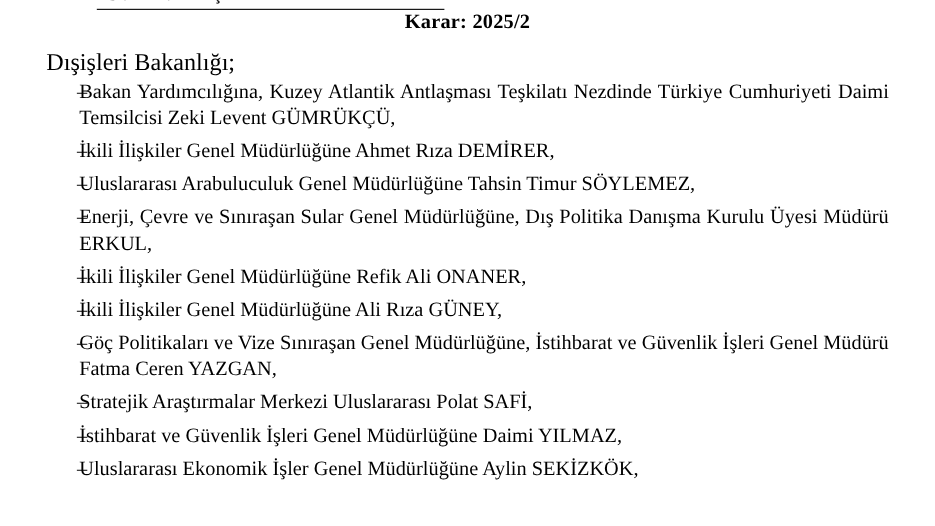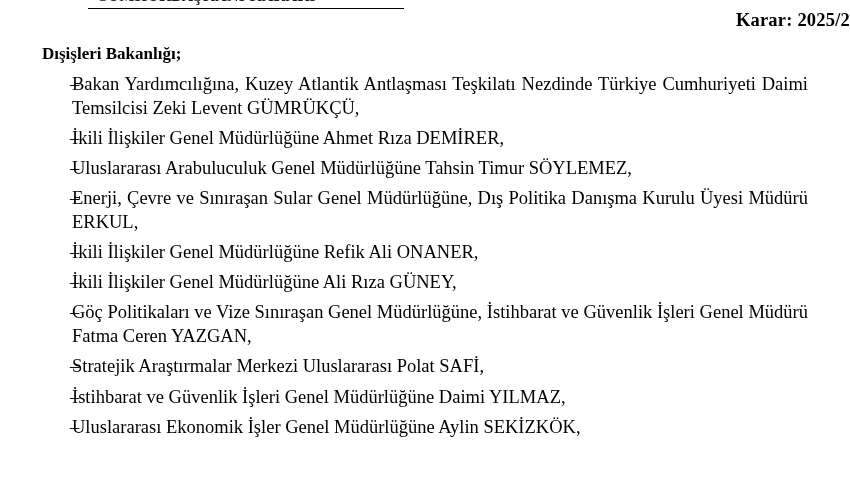--- a/index.html
+++ b/index.html
@@ -46,31 +46,30 @@
     left: 88px;
     width: 316px;
     height: 1px;
     background: #000;
   }
   .karar {
     position: absolute;
     top: 10px;
     left: 0;
     width: 100%;
-    text-align: right;
+    text-align: center;
     font-size: 18.5px;
     font-weight: bold;
     letter-spacing: 0.2px;
   }
   .intro {
     position: absolute;
     top: 44px;
     left: 42px;
-    font-size: 17px;
-    font-weight: bold;
+    font-size: 22px;
   }
   .list {
     position: absolute;
     top: 72px;
     left: 42px;
     width: 766px;
   }
   .item {
     display: flex;
     align-items: flex-start;

